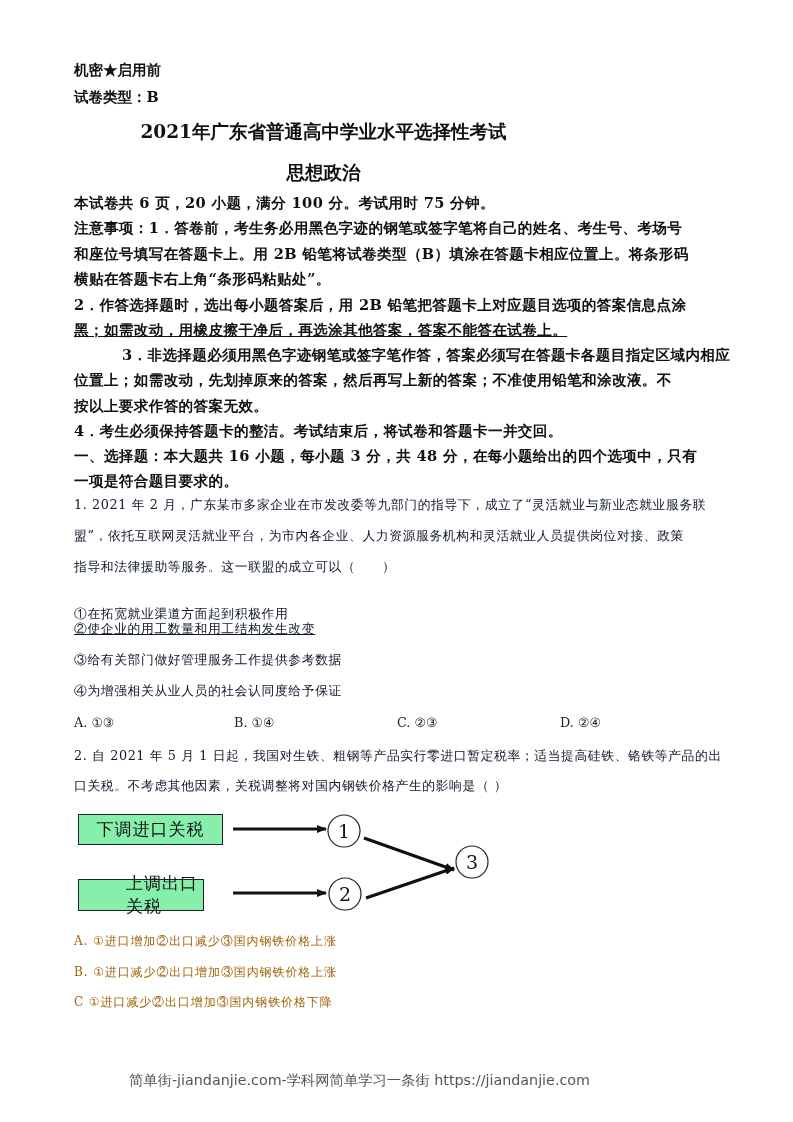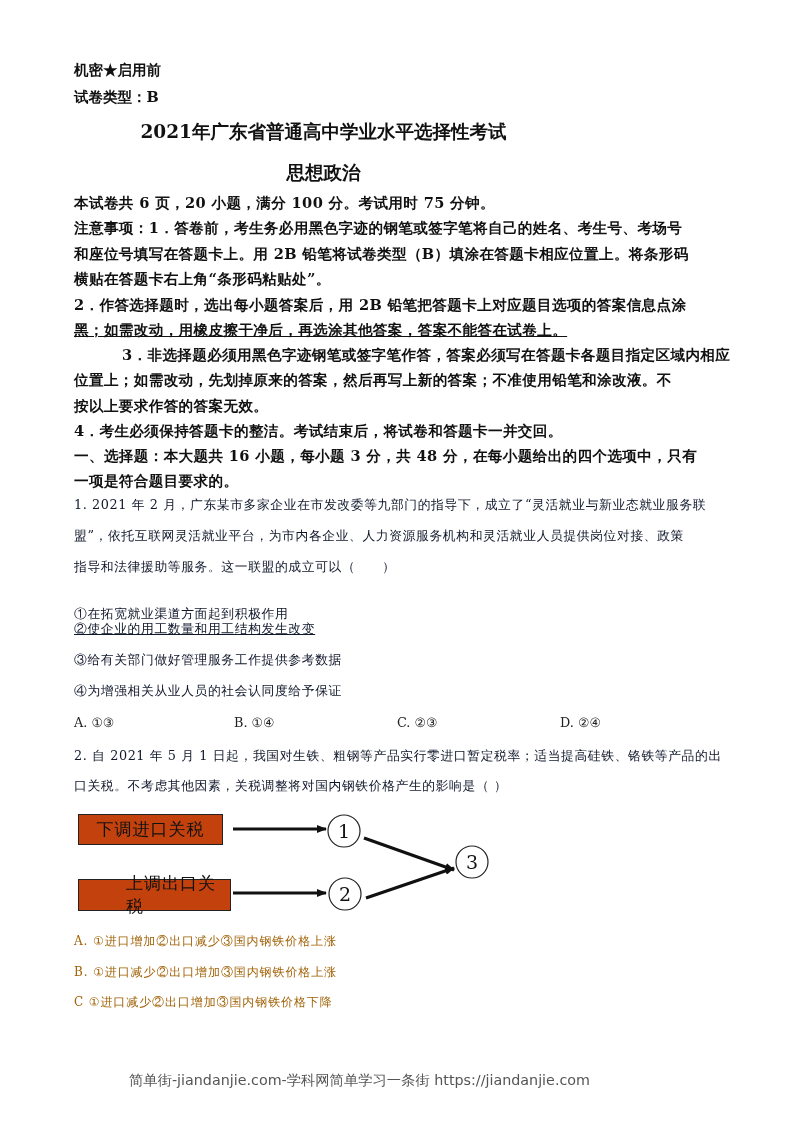--- a/index.html
+++ b/index.html
@@ -7,21 +7,21 @@
     body { position: relative; font-family: "DejaVu Serif", "Liberation Serif", serif; color: #111; }
     .abs { position: absolute; white-space: nowrap; }
     .bold { font-weight: bold; font-family: "DejaVu Serif", "Liberation Serif", serif; }
     .hdr { left: 74px; font-size: 14.5px; }
     .title { left: 0; width: 647px; text-align: center; font-size: 18.5px; }
     .body-line { left: 74px; font-size: 14.6px; letter-spacing: 0.35px; }
     .q-line { left: 74px; font-size: 12.8px; letter-spacing: 0.6px; color: #0f172a; }
     .opt { font-size: 12.8px; color: #222; }
     .ans { left: 74px; font-size: 12px; letter-spacing: 0.9px; color: #a16207; }
     .footer { left: 0; width: 719px; text-align: center; font-family: "DejaVu Sans", "Liberation Sans", sans-serif; font-size: 14.3px; color: #555; }
-    .diagram-box { position: absolute; border: 1.3px solid #222; background: #c2410c; font-size: 17px; letter-spacing: 1px; display: flex; align-items: center; justify-content: center; color: #111; }
+    .diagram-box { position: absolute; border: 1.3px solid #222; background: #86efac; font-size: 17px; letter-spacing: 1px; display: flex; align-items: center; justify-content: center; color: #111; }
     .diagram-svg { position: absolute; left: 0; top: 0; }
   </style>
 </head>
 <body>
 
 <div class="abs hdr bold" style="top:61px;">机密★启用前</div>
 <div class="abs hdr bold" style="top:88px;">试卷类型：B</div>
 
 <div class="abs title bold" style="top:119px;">2021年广东省普通高中学业水平选择性考试</div>
 <div class="abs title bold" style="top:160px;">思想政治</div>
@@ -73,21 +73,21 @@
       <line x1="364" y1="838" x2="454" y2="870" stroke="#111" stroke-width="3.2" marker-end="url(#ah)"></line>
       <line x1="366" y1="898" x2="454" y2="868" stroke="#111" stroke-width="3.2" marker-end="url(#ah)"></line>
       <circle cx="344" cy="831" r="16" fill="#fff" stroke="#222" stroke-width="1.2"></circle>
       <circle cx="345" cy="894" r="16" fill="#fff" stroke="#222" stroke-width="1.2"></circle>
       <circle cx="472" cy="862" r="16" fill="#fff" stroke="#222" stroke-width="1.2"></circle>
     </svg>
 
     <div class="diagram-box" style="left:78px; top:814px; width:145px; height:31px;">
       <span>下调进口关税</span>
     </div>
-    <div class="diagram-box" style="left:78px; top:879px; width:153px; height:32px;padding-left:47px;">
+    <div class="diagram-box" style="left:78px; top:879px; width:126px; height:32px;padding-left:47px;">
       <span>上调出口关税</span>
     </div>
 
     <div class="abs" style="left:328px; top:820px; width:32px; text-align:center; font-size:19px;">1</div>
     <div class="abs" style="left:329px; top:883px; width:32px; text-align:center; font-size:19px;">2</div>
     <div class="abs" style="left:456px; top:851px; width:32px; text-align:center; font-size:19px;">3</div>
   </div>
 
   <div class="abs ans" style="top:933px;">A.  ①进口增加②出口减少③国内钢铁价格上涨</div>
   <div class="abs ans" style="top:964px;">B.  ①进口减少②出口增加③国内钢铁价格上涨</div>

